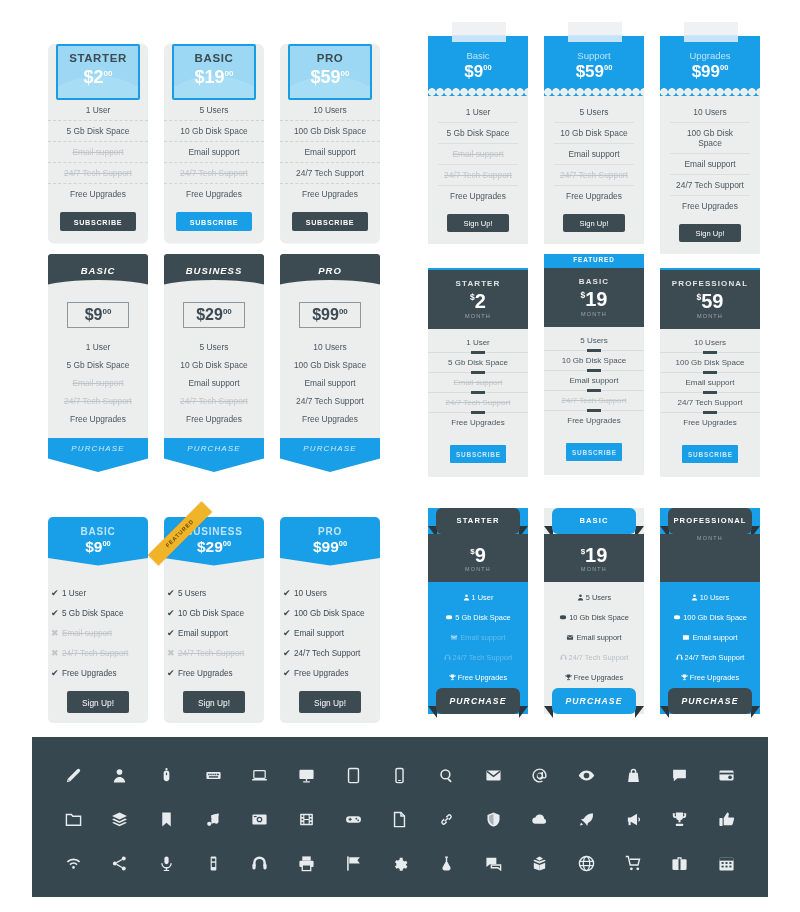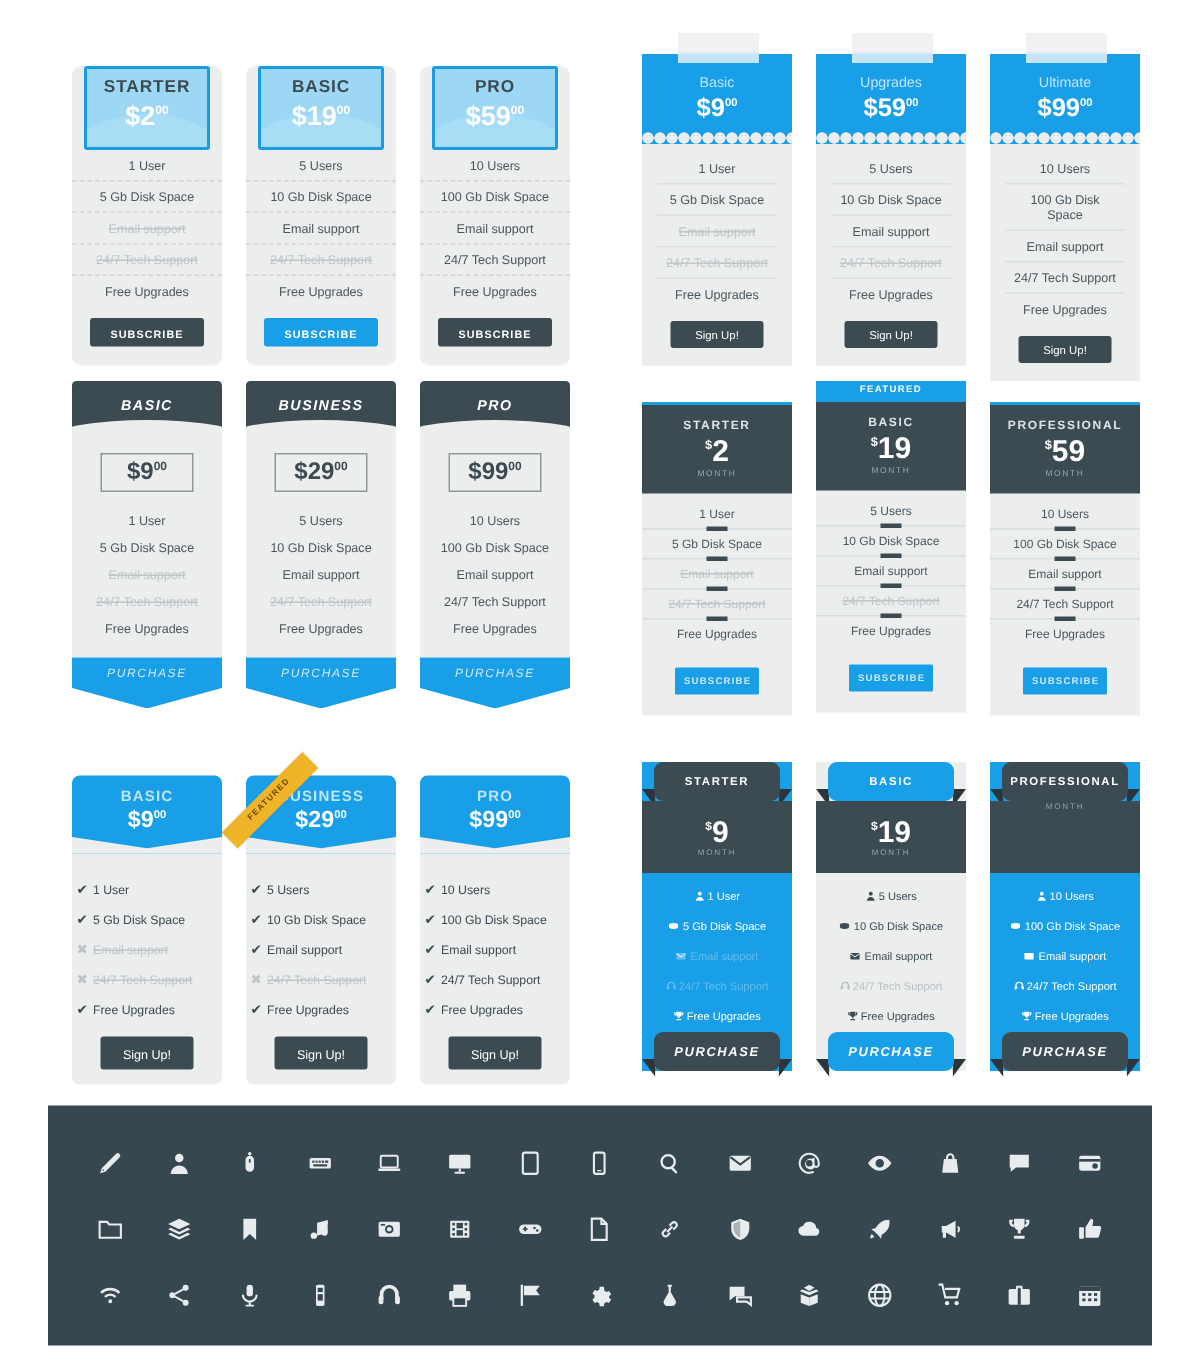--- a/index.html
+++ b/index.html
@@ -343,39 +343,39 @@
           <div class="s2-li muted">24/7 Tech Support</div>
           <div class="s2-li last">Free Upgrades</div>
           <button class="s2-btn">Sign Up!</button>
         </div>
       </div>
       <div class="s2-card c1">
         <div class="s2-tape">
           <div class="tl"></div>
         </div>
         <div class="s2-head">
-          <div class="s2-title">Upgrades</div>
+          <div class="s2-title">Support</div>
           <div class="s2-price"><span>$</span><span>59</span><sup>00</sup></div>
           <div class="s2-scallop"></div>
         </div>
         <div class="s2-body">
           <div class="s2-li">5 Users</div>
           <div class="s2-li">10 Gb Disk Space</div>
           <div class="s2-li">Email support</div>
           <div class="s2-li muted">24/7 Tech Support</div>
           <div class="s2-li last">Free Upgrades</div>
           <button class="s2-btn">Sign Up!</button>
         </div>
       </div>
       <div class="s2-card c2">
         <div class="s2-tape">
           <div class="tl"></div>
         </div>
         <div class="s2-head">
-          <div class="s2-title">Ultimate</div>
+          <div class="s2-title">Upgrades</div>
           <div class="s2-price"><span>$</span><span>99</span><sup>00</sup></div>
           <div class="s2-scallop"></div>
         </div>
         <div class="s2-body">
           <div class="s2-li">10 Users</div>
           <div class="s2-li">100 Gb Disk Space</div>
           <div class="s2-li">Email support</div>
           <div class="s2-li">24/7 Tech Support</div>
           <div class="s2-li last">Free Upgrades</div>
           <button class="s2-btn">Sign Up!</button>

